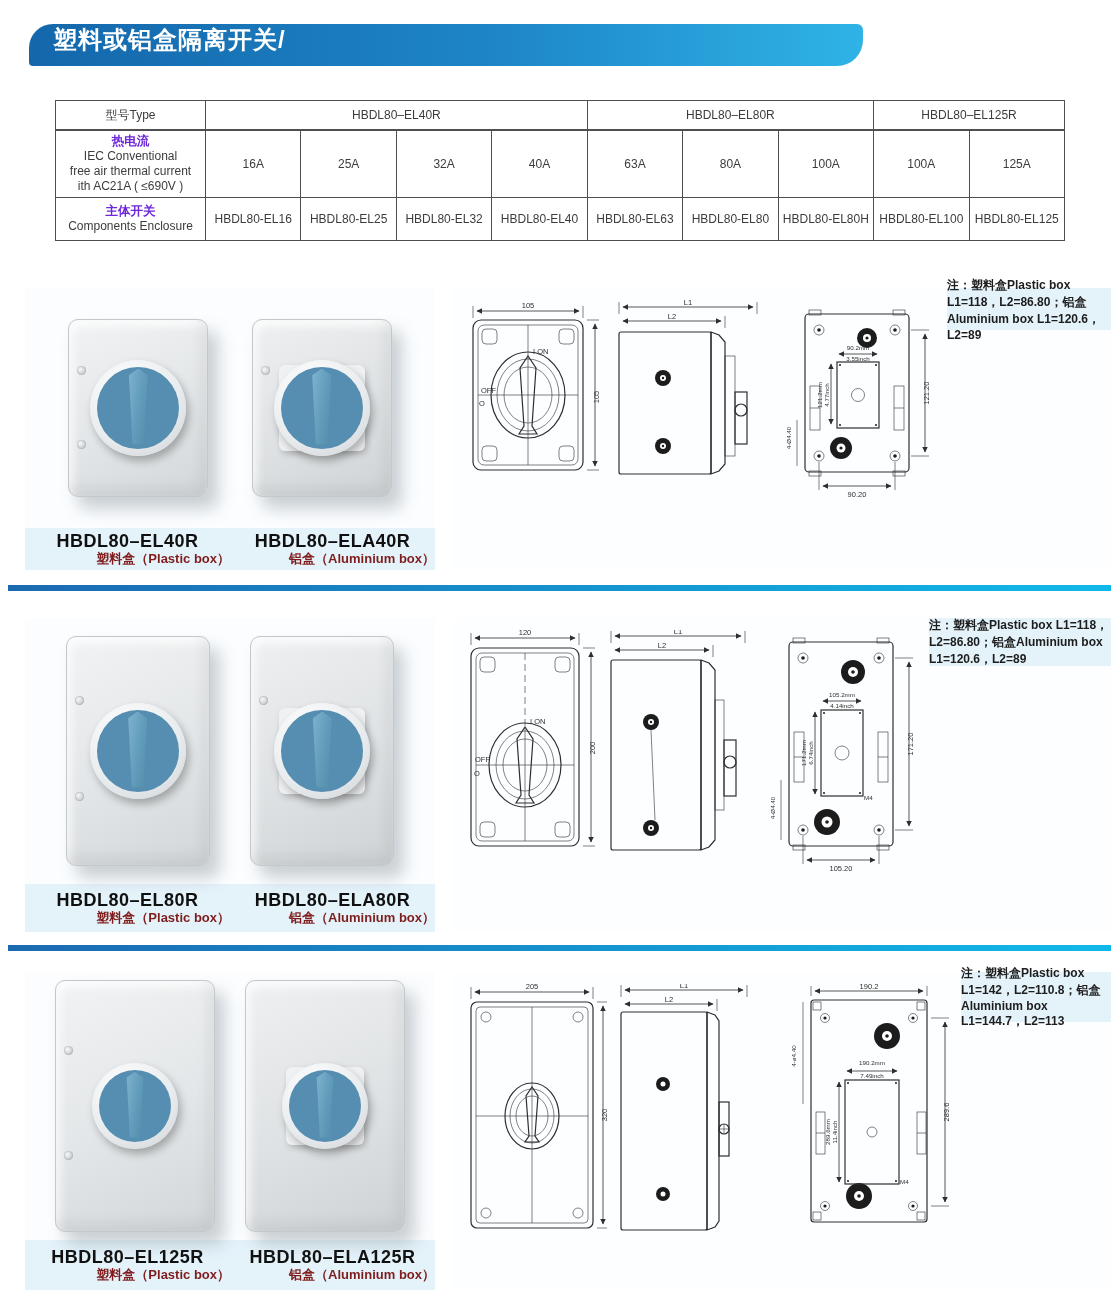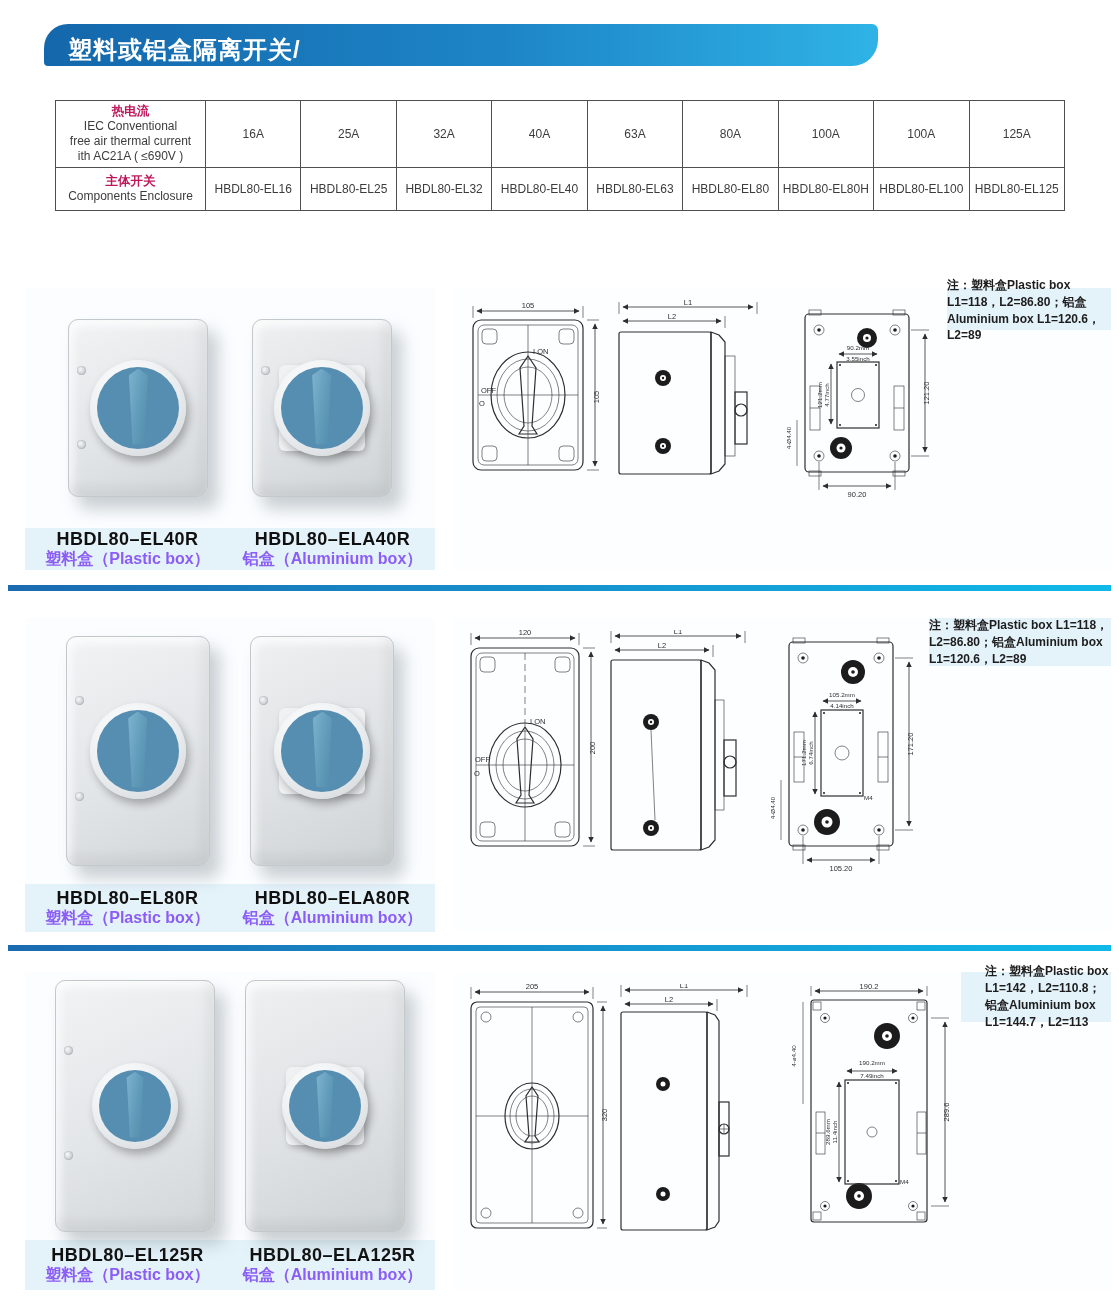--- a/index.html
+++ b/index.html
@@ -1,53 +1,53 @@
 <!DOCTYPE html>
 <html><head>
 <meta charset="utf-8">
 <style>
   html,body{margin:0;padding:0;}
   body{width:1119px;height:1298px;position:relative;background:#fff;
        font-family:"Liberation Sans",sans-serif;color:#3c3c3c;overflow:hidden;}
 
   
-  .banner{position:absolute;left:44px;top:24px;width:834px;height:42px;
+  .banner{position:absolute;left:29px;top:24px;width:834px;height:42px;
     background:linear-gradient(90deg,#1467ab 0%,#1d85c6 55%,#2fb3e6 100%);
-    border-radius:24px 6px 26px 4px;display:flex;align-items:flex-end;padding-left:24px;box-sizing:border-box;}
+    border-radius:24px 6px 26px 4px;display:flex;align-items:flex-start;padding-left:24px;box-sizing:border-box;}
   .banner .zh{color:#fff;font-weight:bold;font-size:24px;letter-spacing:1px;}
   .banner .en{color:#fff;font-weight:bold;font-size:19px;letter-spacing:-0.2px;}
 
   
   table.spec{position:absolute;left:55px;top:100px;width:1010px;border-collapse:collapse;table-layout:fixed;}
   table.spec td{border:1px solid #4f4f4f;font-size:12px;color:#3c3c3c;text-align:center;padding:2px 3px;overflow:hidden;}
   table.spec tr.r1 td{height:24px;border-bottom-width:2px;}
   table.spec tr.r2 td{height:62px;}
   table.spec tr.r3 td{height:38px;}
   td.hdr{text-align:left;padding-left:8px;line-height:1.25;}
-  .zhb{font-weight:bold;font-size:12.5px;color:#be185d;}
+  .zhb{font-weight:bold;font-size:12.5px;color:#6d28d9;}
 
   
   .section{position:absolute;left:25px;width:1086px;}
   .sec1{top:288px;height:282px;}
   .sec2{top:618px;height:314px;}
   .sec3{top:972px;height:318px;}
 
   .photo-panel{position:absolute;left:0;top:0;width:410px;height:100%;display:flex;flex-direction:column;background:#fbfdff;}
   .photos{flex:1;display:flex;align-items:center;justify-content:space-evenly;}
   .label-strip{background:#e4f2fa;display:flex;align-items:center;}
   .sec1 .label-strip{height:42px;} .sec2 .label-strip{height:48px;} .sec3 .label-strip{height:50px;}
   .product-label{flex:1;text-align:center;line-height:1.15;}
   .product-label .model{font-size:18px;font-weight:bold;color:#101010;letter-spacing:.5px;}
-  .product-label .ptype{font-size:16px;font-weight:bold;color:#8b5cf6;}
+  .product-label .ptype{font-size:13px;font-weight:bold;color:#7f1d1d;text-align:right;}
 
   .drawing-panel{position:absolute;left:428px;top:0;right:0;height:100%;display:flex;background:#fdfeff;}
   .drawings{flex:1;display:flex;justify-content:space-evenly;align-items:flex-start;padding-top:12px;}
   .note-strip{background:#e4f2fa;display:flex;align-items:center;justify-content:center;
     font-size:12px;font-weight:bold;color:#1d1d1d;}
-  .sec1 .note-strip{height:42px;} .sec2 .note-strip{height:48px;} .sec3 .note-strip{height:50px;padding-left:24px;}
+  .sec1 .note-strip{height:42px;} .sec2 .note-strip{height:48px;} .sec3 .note-strip{height:50px;}
 
   .divider{position:absolute;left:8px;width:1103px;height:6px;
     background:linear-gradient(90deg,#1b6ab0,#10b9e9);}
   .dv1{top:585px;} .dv2{top:945px;}
 
   
   .pbox{position:relative;border:1px solid #c3c8ca;border-radius:10px;
     background:linear-gradient(155deg,#f1f3f4 0%,#e3e6e8 55%,#d2d6d8 100%);
     box-shadow:10px 12px 16px rgba(110,122,128,.35),
       inset -6px -8px 14px rgba(0,0,0,.06), inset 4px 6px 10px rgba(255,255,255,.8);}
@@ -110,20 +110,26 @@
       <col>
       <col>
       <col>
       <col>
       <col>
       <col>
       <col>
       <col>
   </colgroup>
   <tbody>
+      <tr class="r1">
+    <td class="hdr">型号Type</td>
+    <td colspan="4">HBDL80–EL40R</td>
+    <td colspan="3">HBDL80–EL80R</td>
+    <td colspan="2">HBDL80–EL125R</td>
+  </tr>
   <tr class="r2">
     <td class="hdr">
       <span class="zhb">热电流</span><br>
       <span>IEC Conventional</span><br>
       <span>free air thermal current</span><br>
       <span>ith AC21A ( ≤690V )</span>
     </td>
     <td>16A</td>
     <td>25A</td>
     <td>32A</td>

